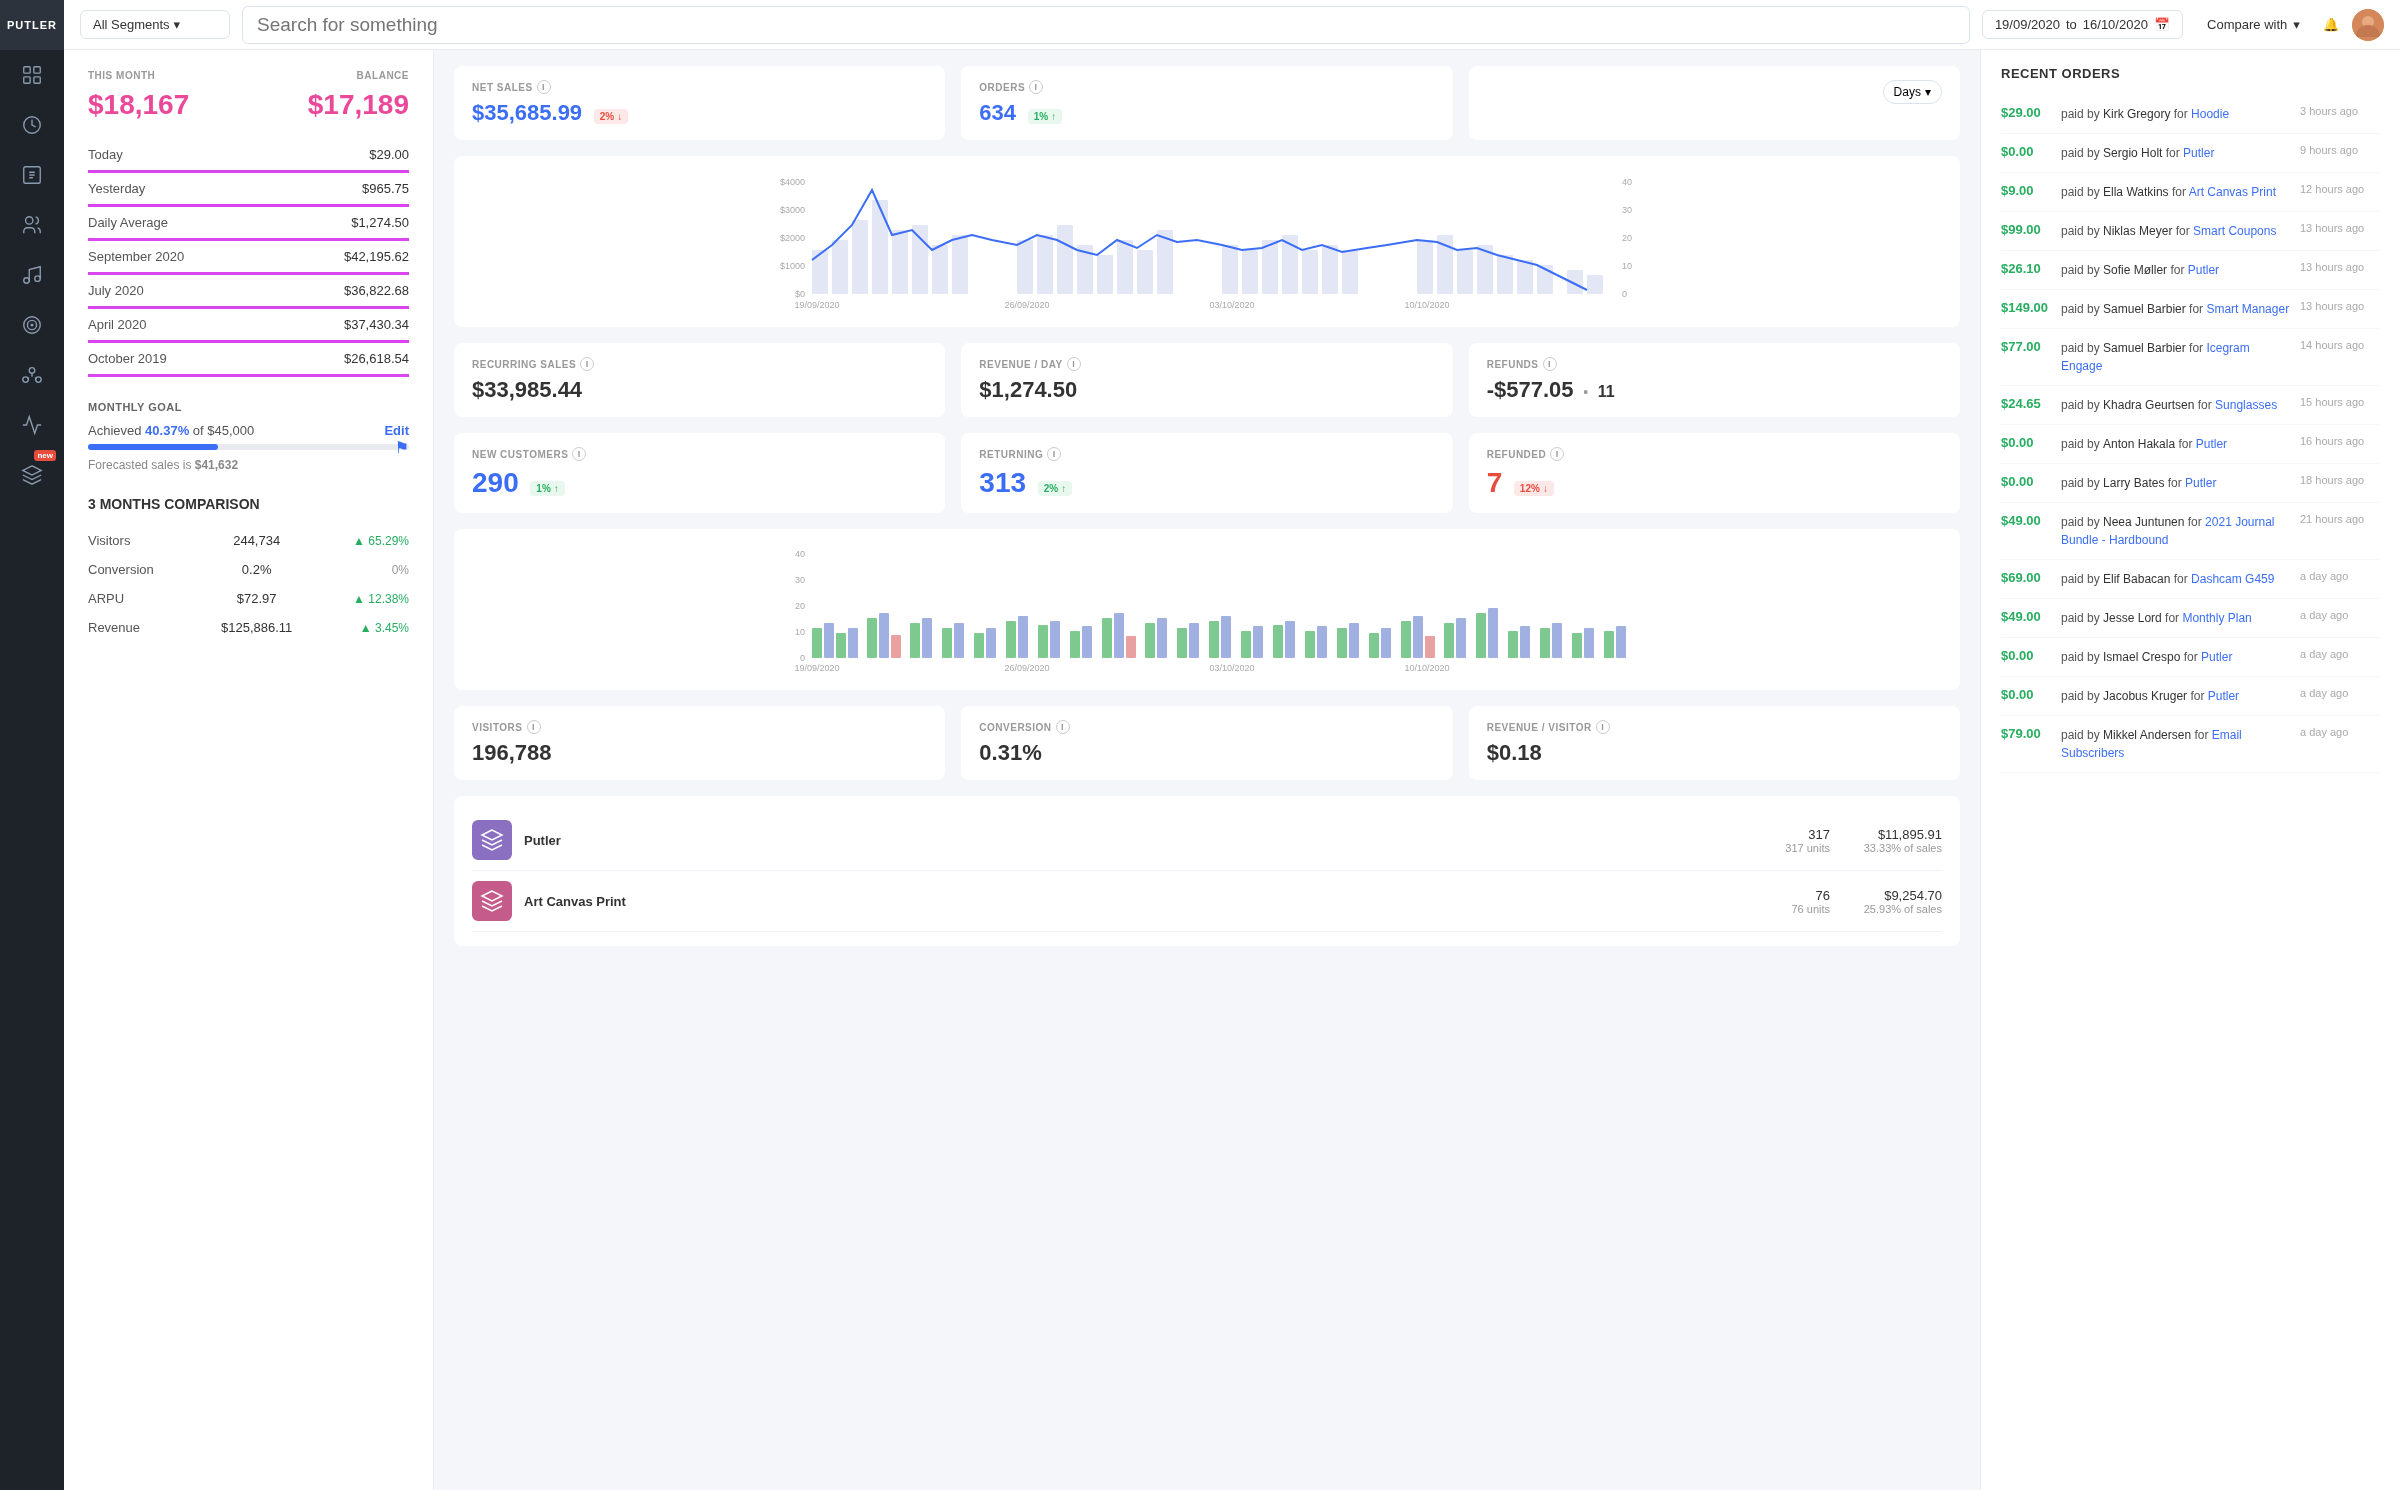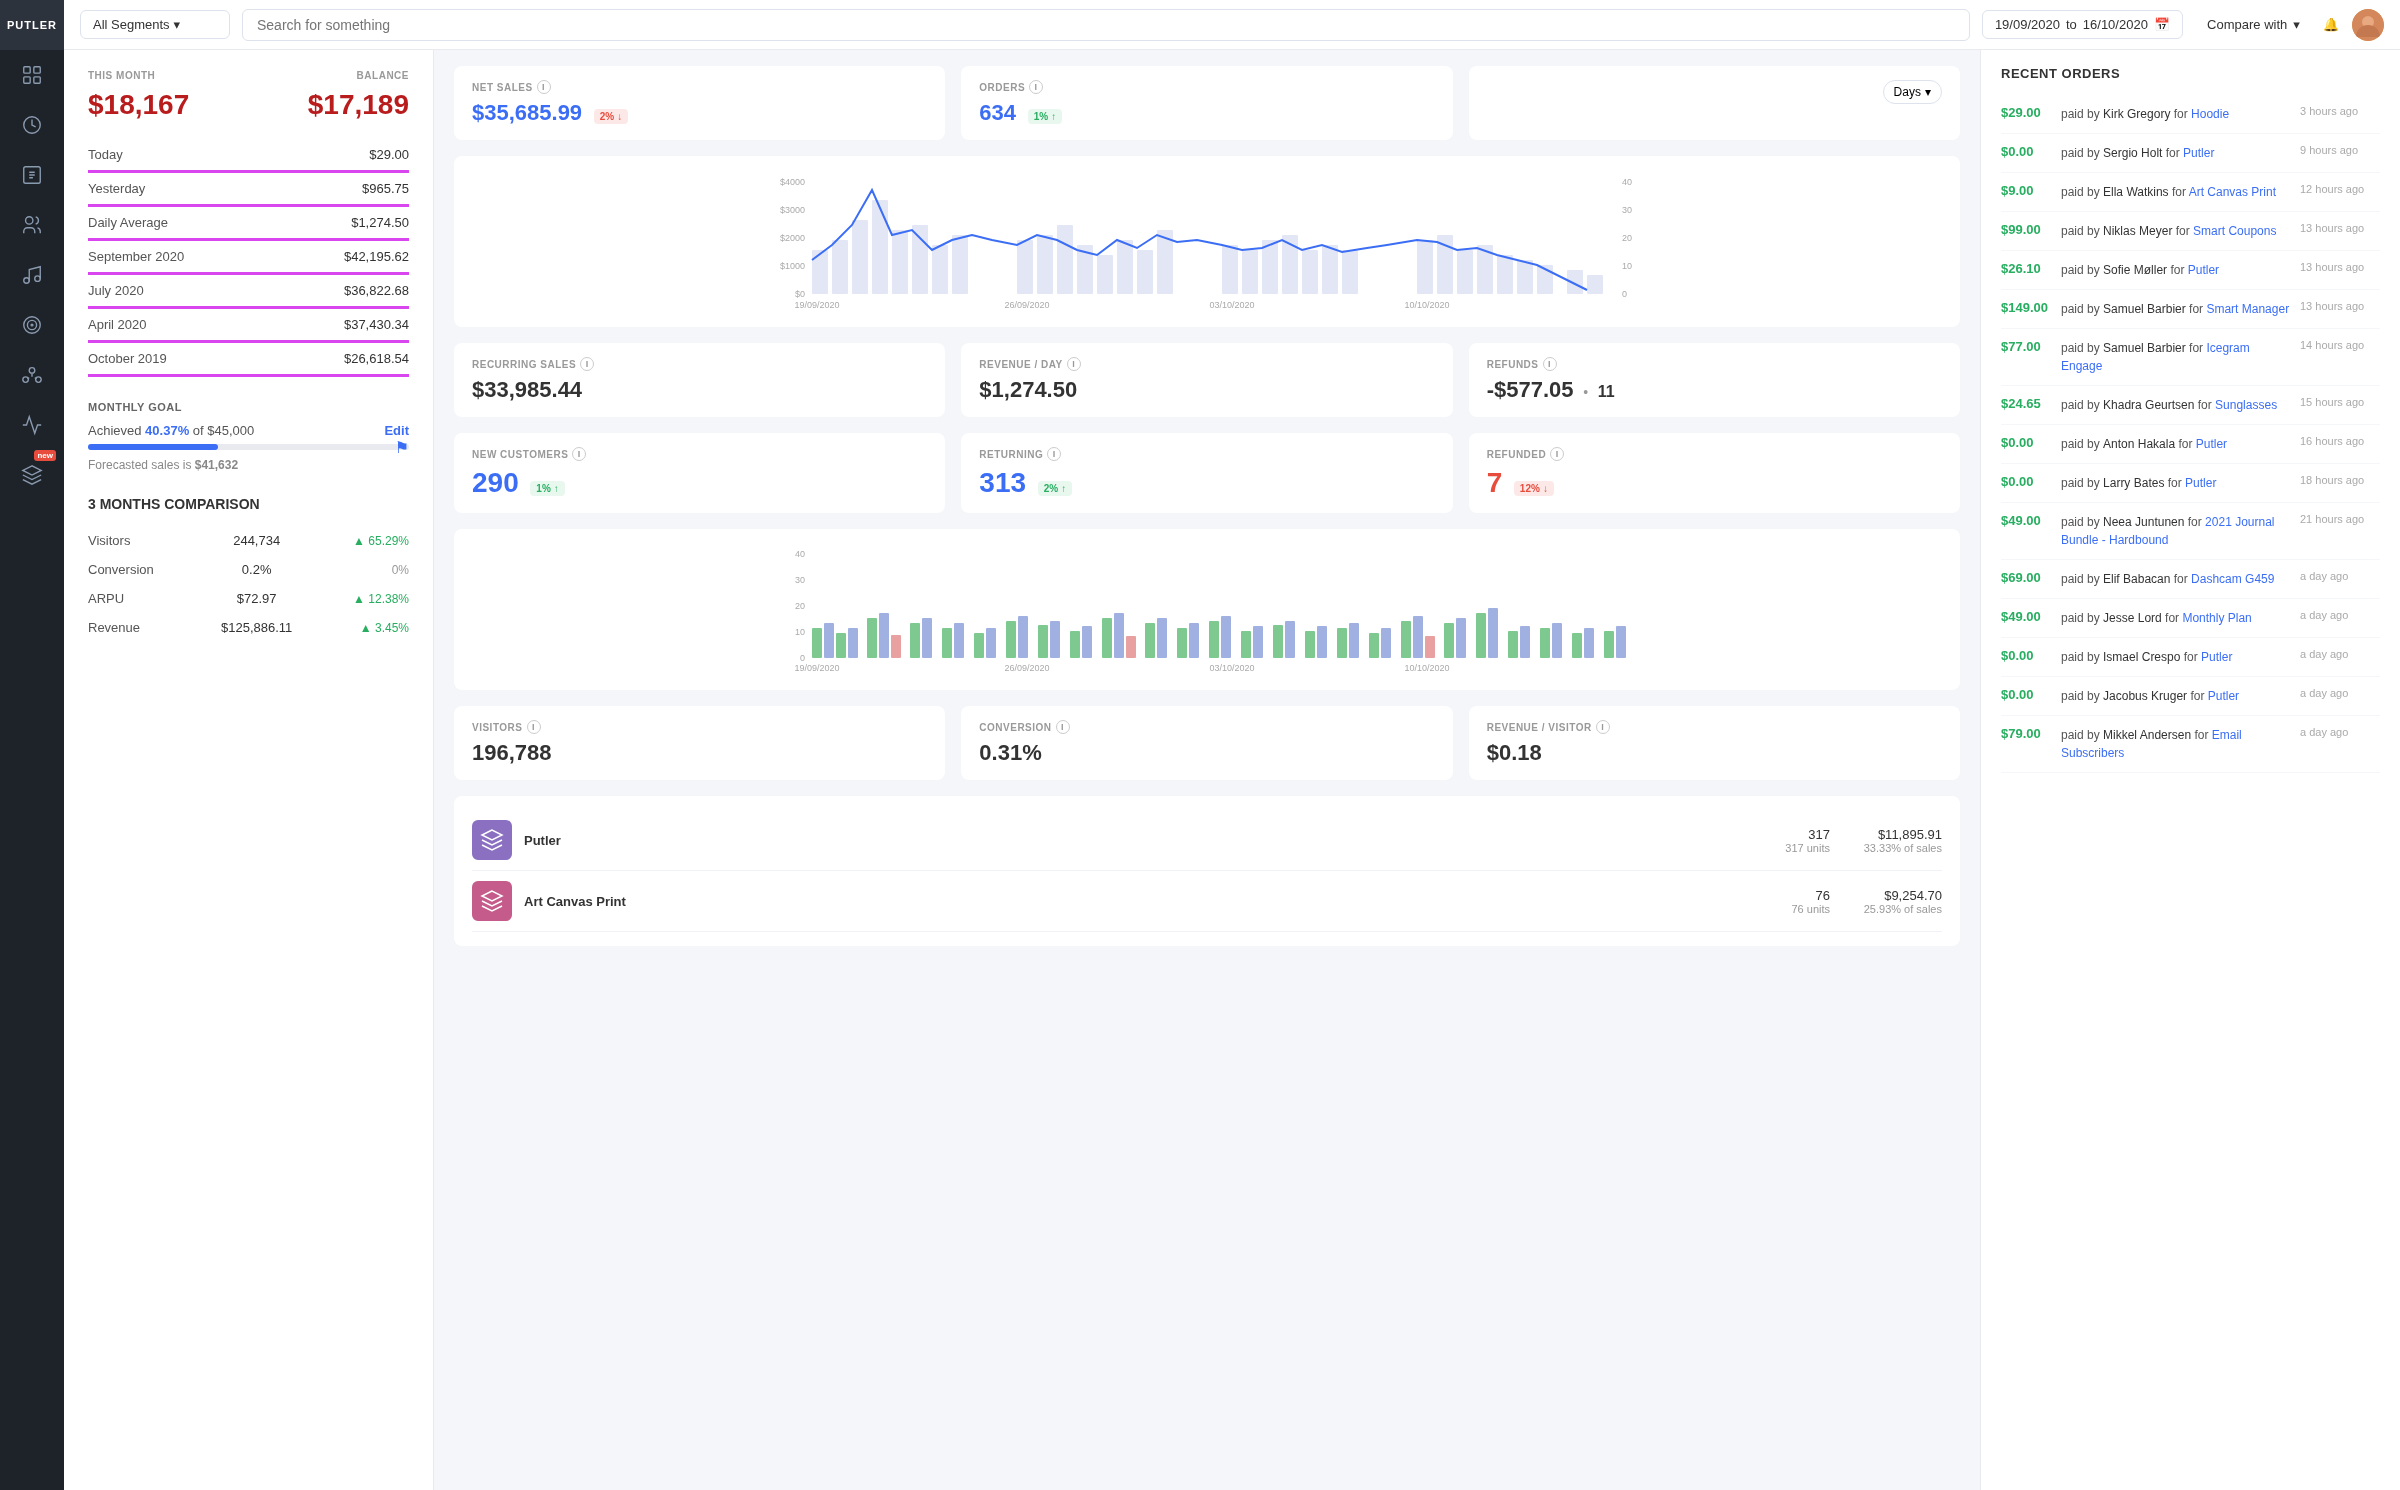--- a/index.html
+++ b/index.html
@@ -11,37 +11,37 @@
     .sidebar-icon { width: 64px; height: 50px; display: flex; align-items: center; justify-content: center; color: #8a9bb0; cursor: pointer; position: relative; }
     .sidebar-icon svg { width: 22px; height: 22px; }
     .new-badge { position: absolute; top: 0; right: 8px; background: #e74c3c; color: white; font-size: 8px; padding: 1px 3px; border-radius: 3px; font-weight: bold; }
 
     
     .main { flex: 1; display: flex; flex-direction: column; overflow: hidden; }
 
     
     .topbar { height: 50px; background: white; border-bottom: 1px solid #e8eaf0; display: flex; align-items: center; padding: 0 16px; gap: 12px; flex-shrink: 0; }
     .segment-select { display: flex; align-items: center; gap: 4px; border: 1px solid #dde2ec; border-radius: 6px; padding: 6px 12px; cursor: pointer; background: white; font-size: 13px; color: #333; min-width: 150px; }
-    .search-box { flex: 1; border: 1px solid #dde2ec; border-radius: 6px; padding: 7px 14px; color: #1d4ed8; font-size: 14px; outline: none; background: white; }
+    .search-box { flex: 1; border: 1px solid #dde2ec; border-radius: 6px; padding: 7px 14px; color: #1d4ed8; font-size: 19px; outline: none; background: white; }
     .date-range { display: flex; align-items: center; gap: 6px; border: 1px solid #dde2ec; border-radius: 6px; padding: 6px 12px; cursor: pointer; font-size: 13px; color: #333; }
     .compare-btn { display: flex; align-items: center; gap: 6px; padding: 6px 12px; cursor: pointer; font-size: 13px; color: #333; }
     .topbar-right { display: flex; align-items: center; gap: 12px; margin-left: auto; }
     .bell-icon { color: #8a9bb0; cursor: pointer; }
     .avatar { width: 32px; height: 32px; border-radius: 50%; background: #e0a060; display: flex; align-items: center; justify-content: center; overflow: hidden; cursor: pointer; }
 
     
     .content { flex: 1; display: flex; overflow: hidden; }
 
     
     .left-panel { width: 370px; padding: 20px 24px; overflow-y: auto; flex-shrink: 0; border-right: 1px solid #e8eaf0; background: white; }
     .month-header { display: flex; justify-content: space-between; margin-bottom: 8px; }
     .month-label { font-size: 10px; color: #999; text-transform: uppercase; letter-spacing: 0.5px; font-weight: 600; }
     .balance-label { font-size: 10px; color: #999; text-transform: uppercase; letter-spacing: 0.5px; font-weight: 600; }
     .big-numbers { display: flex; justify-content: space-between; margin-bottom: 18px; }
-    .big-num { font-size: 28px; font-weight: 700; color: #b91c1c; }
+    .big-num { font-size: 28px; font-weight: 700; color: #ec4899; }
     .stats-table { width: 100%; border-collapse: collapse; margin-bottom: 24px; }
     .stats-table tr { border-bottom: 3px solid #d946ef; }
     .stats-table td { padding: 8px 0; font-size: 13px; color: #555; }
     .stats-table td:last-child { text-align: right; color: #333; font-weight: 500; }
 
     .monthly-goal { margin-bottom: 20px; }
     .monthly-goal-header { font-size: 11px; font-weight: 700; color: #666; text-transform: uppercase; letter-spacing: 0.5px; margin-bottom: 10px; }
     .goal-achieved { font-size: 13px; color: #555; margin-bottom: 6px; display: flex; justify-content: space-between; align-items: center; }
     .goal-achieved .edit-link { color: #3b6ef5; cursor: pointer; font-weight: 600; }
     .progress-bar-wrap { background: #e8eaf0; border-radius: 4px; height: 6px; margin-bottom: 8px; position: relative; }

